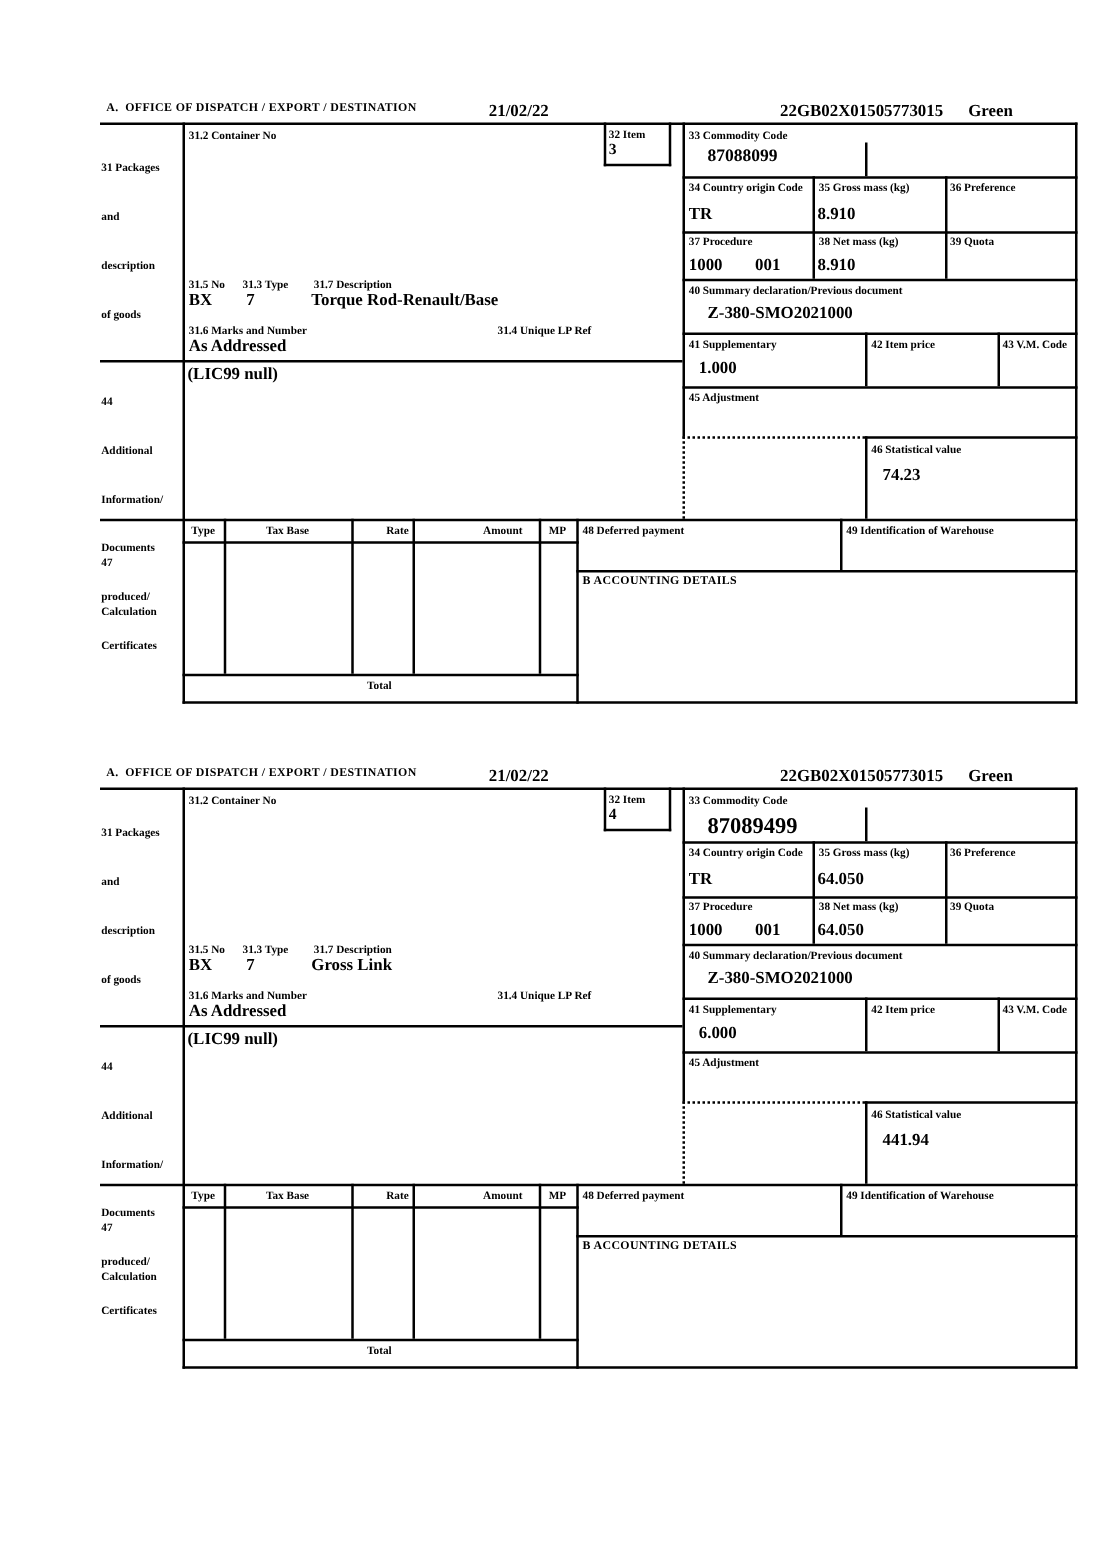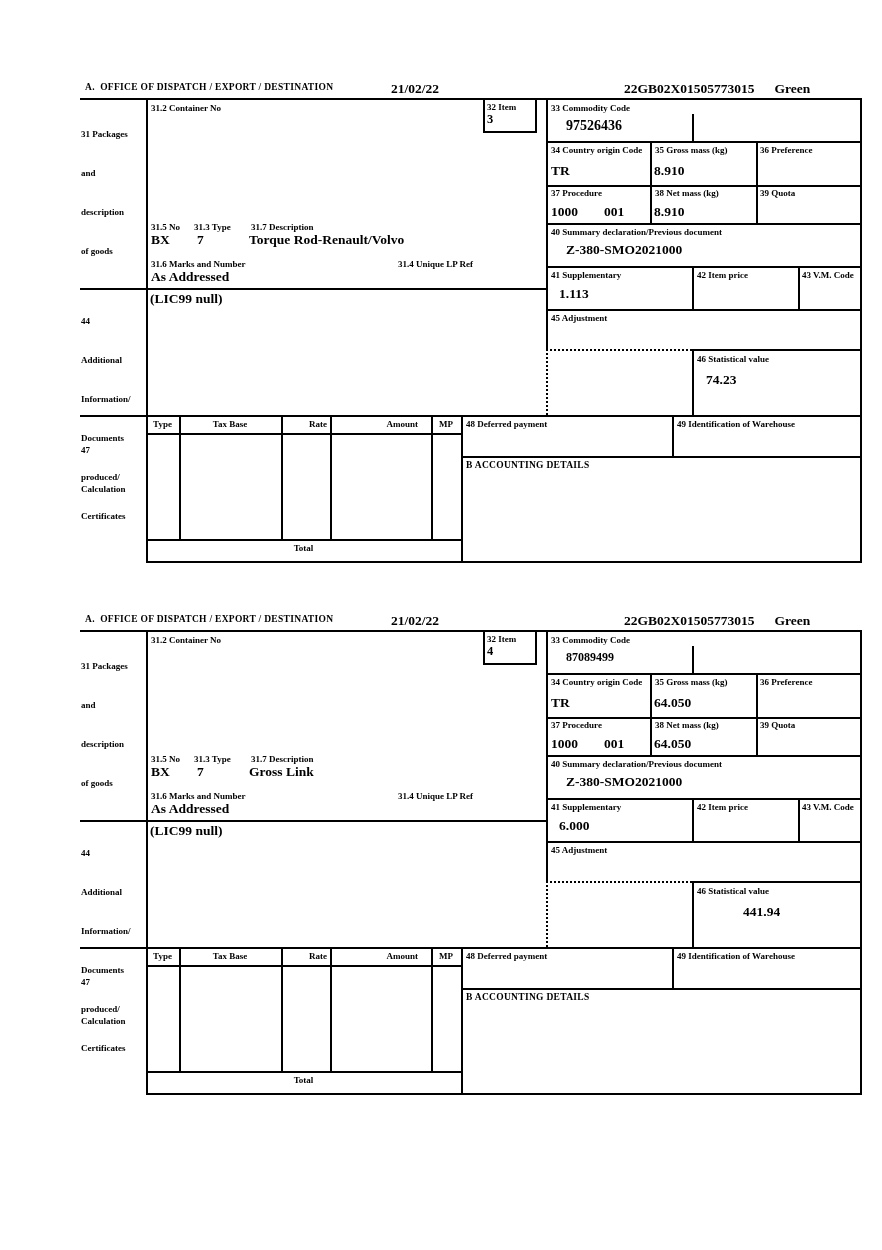--- a/index.html
+++ b/index.html
@@ -80,51 +80,51 @@
     <div>47</div>
     <div>Calculation</div>
   </div>
 
   <div class="t lab" style="left:151px;top:21px;">31.2 Container No</div>
   <div class="t lab" style="left:151px;top:140px;">31.5 No</div>
   <div class="t lab" style="left:194px;top:140px;">31.3 Type</div>
   <div class="t lab" style="left:251px;top:140px;">31.7 Description</div>
   <div class="t val" style="left:151px;top:151px;">BX</div>
   <div class="t val" style="left:197px;top:151px;">7</div>
-  <div class="t val" style="left:249px;top:151px;">Torque Rod-Renault/Volvo</div>
+  <div class="t val" style="left:249px;top:151px;">Torque Rod-Renault/Base</div>
   <div class="t lab" style="left:151px;top:177px;">31.6 Marks and Number</div>
   <div class="t lab" style="left:398px;top:177px;">31.4 Unique LP Ref</div>
   <div class="t val" style="left:151px;top:188px;">As Addressed</div>
   <div class="t val" style="left:150px;top:210px;">(LIC99 null)</div>
 
   <div class="t lab" style="left:487px;top:20px;">32 Item</div>
   <div class="t mid" style="left:487px;top:31px;">3</div>
 
   <div class="t lab" style="left:551px;top:21px;">33 Commodity Code</div>
-  <div class="t val" style="left:566px;top:37px;font-size:14px;">97526436</div>
+  <div class="t val" style="left:566px;top:37px;font-size:14px;">87088099</div>
 
   <div class="t lab" style="left:551px;top:63px;">34 Country origin Code</div>
   <div class="t lab" style="left:655px;top:63px;">35 Gross mass (kg)</div>
   <div class="t lab" style="left:760px;top:63px;">36 Preference</div>
   <div class="t val" style="left:551px;top:82px;">TR</div>
   <div class="t val" style="left:654px;top:82px;">8.910</div>
 
   <div class="t lab" style="left:551px;top:106px;">37 Procedure</div>
   <div class="t lab" style="left:655px;top:106px;">38 Net mass (kg)</div>
   <div class="t lab" style="left:760px;top:106px;">39 Quota</div>
   <div class="t val" style="left:551px;top:123px;"><span>1000</span><span style="margin-left:26px;">001</span></div>
   <div class="t val" style="left:654px;top:123px;">8.910</div>
 
   <div class="t lab" style="left:551px;top:145px;">40 Summary declaration/Previous document</div>
   <div class="t val" style="left:566px;top:161px;">Z-380-SMO2021000</div>
 
   <div class="t lab" style="left:551px;top:188px;">41 Supplementary</div>
   <div class="t lab" style="left:697px;top:188px;">42 Item price</div>
   <div class="t lab" style="left:802px;top:188px;">43 V.M. Code</div>
-  <div class="t val" style="left:559px;top:205px;">1.113</div>
+  <div class="t val" style="left:559px;top:205px;">1.000</div>
 
   <div class="t lab" style="left:551px;top:231px;">45 Adjustment</div>
 
   <div class="t lab" style="left:697px;top:272px;">46 Statistical value</div>
   <div class="t val" style="left:706px;top:291px;">74.23</div>
 
   <div class="t lab c" style="left:146px;top:337px;width:33px;">Type</div>
   <div class="t lab c" style="left:179px;top:337px;width:102px;">Tax Base</div>
   <div class="t lab" style="left:281px;top:337px;width:46px;text-align:right;">Rate</div>
   <div class="t lab" style="left:330px;top:337px;width:88px;text-align:right;">Amount</div>
@@ -205,21 +205,21 @@
   <div class="t val" style="left:249px;top:151px;">Gross Link</div>
   <div class="t lab" style="left:151px;top:177px;">31.6 Marks and Number</div>
   <div class="t lab" style="left:398px;top:177px;">31.4 Unique LP Ref</div>
   <div class="t val" style="left:151px;top:188px;">As Addressed</div>
   <div class="t val" style="left:150px;top:210px;">(LIC99 null)</div>
 
   <div class="t lab" style="left:487px;top:20px;">32 Item</div>
   <div class="t mid" style="left:487px;top:31px;">4</div>
 
   <div class="t lab" style="left:551px;top:21px;">33 Commodity Code</div>
-  <div class="t val" style="left:566px;top:37px;font-size:12px;">87089499</div>
+  <div class="t val" style="left:566px;top:37px;font-size:18px;">87089499</div>
 
   <div class="t lab" style="left:551px;top:63px;">34 Country origin Code</div>
   <div class="t lab" style="left:655px;top:63px;">35 Gross mass (kg)</div>
   <div class="t lab" style="left:760px;top:63px;">36 Preference</div>
   <div class="t val" style="left:551px;top:82px;">TR</div>
   <div class="t val" style="left:654px;top:82px;">64.050</div>
 
   <div class="t lab" style="left:551px;top:106px;">37 Procedure</div>
   <div class="t lab" style="left:655px;top:106px;">38 Net mass (kg)</div>
   <div class="t lab" style="left:760px;top:106px;">39 Quota</div>
@@ -230,21 +230,21 @@
   <div class="t val" style="left:566px;top:161px;">Z-380-SMO2021000</div>
 
   <div class="t lab" style="left:551px;top:188px;">41 Supplementary</div>
   <div class="t lab" style="left:697px;top:188px;">42 Item price</div>
   <div class="t lab" style="left:802px;top:188px;">43 V.M. Code</div>
   <div class="t val" style="left:559px;top:205px;text-align:right;">6.000</div>
 
   <div class="t lab" style="left:551px;top:231px;">45 Adjustment</div>
 
   <div class="t lab" style="left:697px;top:272px;">46 Statistical value</div>
-  <div class="t val" style="left:706px;top:291px;margin-left:37px;">441.94</div>
+  <div class="t val" style="left:706px;top:291px;">441.94</div>
 
   <div class="t lab c" style="left:146px;top:337px;width:33px;">Type</div>
   <div class="t lab c" style="left:179px;top:337px;width:102px;">Tax Base</div>
   <div class="t lab" style="left:281px;top:337px;width:46px;text-align:right;">Rate</div>
   <div class="t lab" style="left:330px;top:337px;width:88px;text-align:right;">Amount</div>
   <div class="t lab c" style="left:431px;top:337px;width:30px;">MP</div>
   <div class="t lab c" style="left:146px;top:461px;width:315px;">Total</div>
 
   <div class="t lab" style="left:466px;top:337px;">48 Deferred payment</div>
   <div class="t lab" style="left:677px;top:337px;">49 Identification of Warehouse</div>

